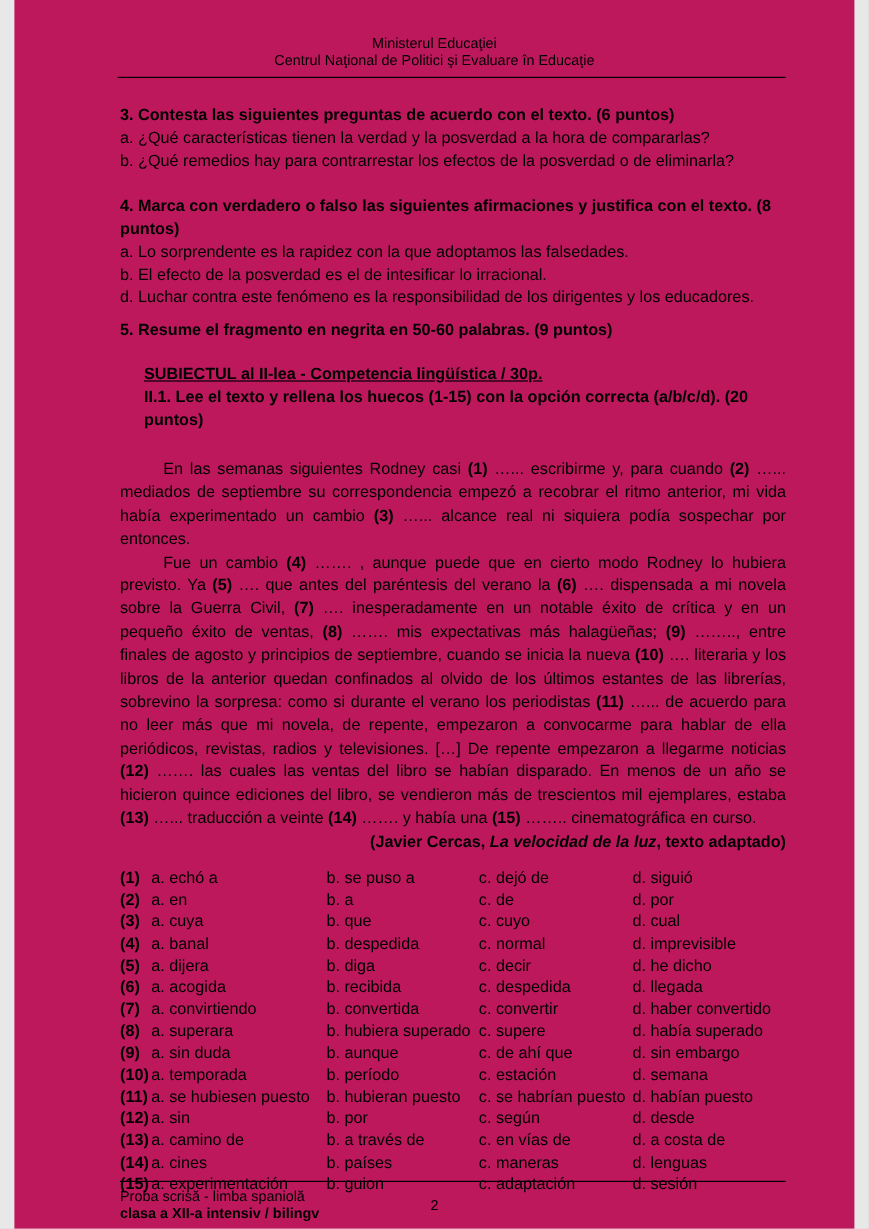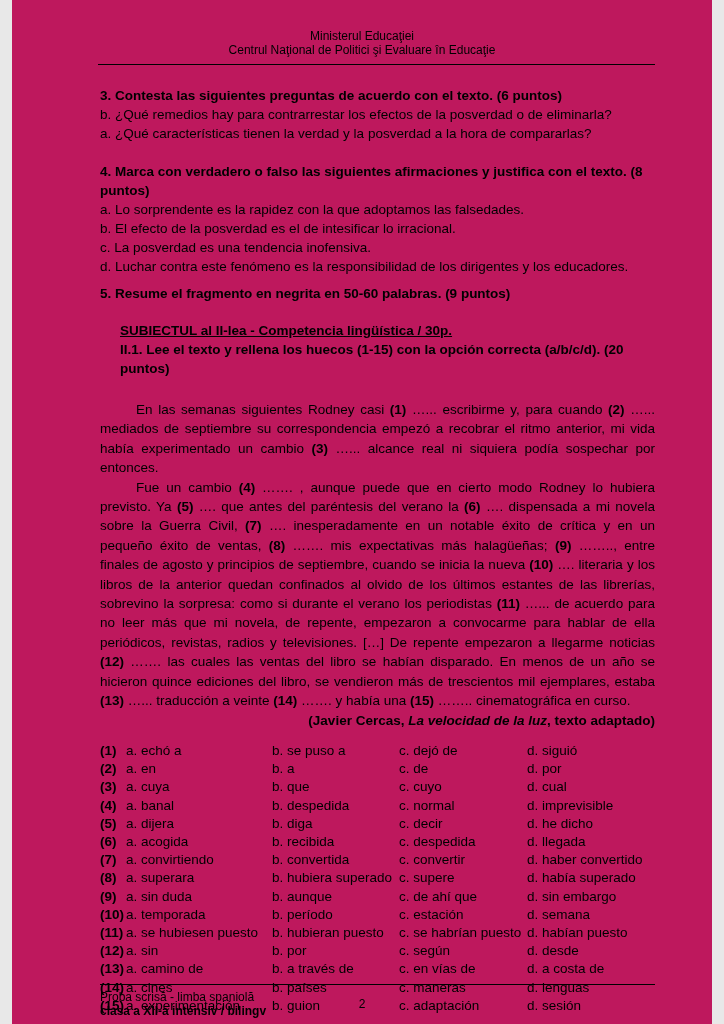--- a/index.html
+++ b/index.html
@@ -48,29 +48,28 @@
   <div class="header">
     <div>Ministerul Educaţiei</div>
     <div>Centrul Naţional de Politici şi Evaluare în Educaţie</div>
   </div>
   <div class="rule"></div>
 
   <div class="content">
 
     <div>
       <p class="bold">3. Contesta las siguientes preguntas de acuerdo con el texto. (6 puntos)</p>
+      <p>a. ¿Qué características tienen la verdad y la posverdad a la hora de compararlas?</p>
       <p>b. ¿Qué remedios hay para contrarrestar los efectos de la posverdad o de eliminarla?</p>
-      <p>a. ¿Qué características tienen la verdad y la posverdad a la hora de compararlas?</p>
     </div>
 
     <div class="ex4">
       <p class="bold">4. Marca con verdadero o falso las siguientes afirmaciones y justifica con el texto. (8 puntos)</p>
       <p>a. Lo sorprendente es la rapidez con la que adoptamos las falsedades.</p>
       <p>b. El efecto de la posverdad es el de intesificar lo irracional.</p>
-      <p>c. La posverdad es una tendencia inofensiva.</p>
       <p>d. Luchar contra este fenómeno es la responsibilidad de los dirigentes y los educadores.</p>
     </div>
 
     <div class="ex5">
       <p class="bold">5. Resume el fragmento en negrita en 50-60 palabras. (9 puntos)</p>
     </div>
 
     <div class="sec2">
       <p class="bold underline">SUBIECTUL al II-lea - Competencia lingüística / 30p.</p>
       <p class="bold">II.1. Lee el texto y rellena los huecos (1-15) con la opción correcta (a/b/c/d). (20 puntos)</p>

